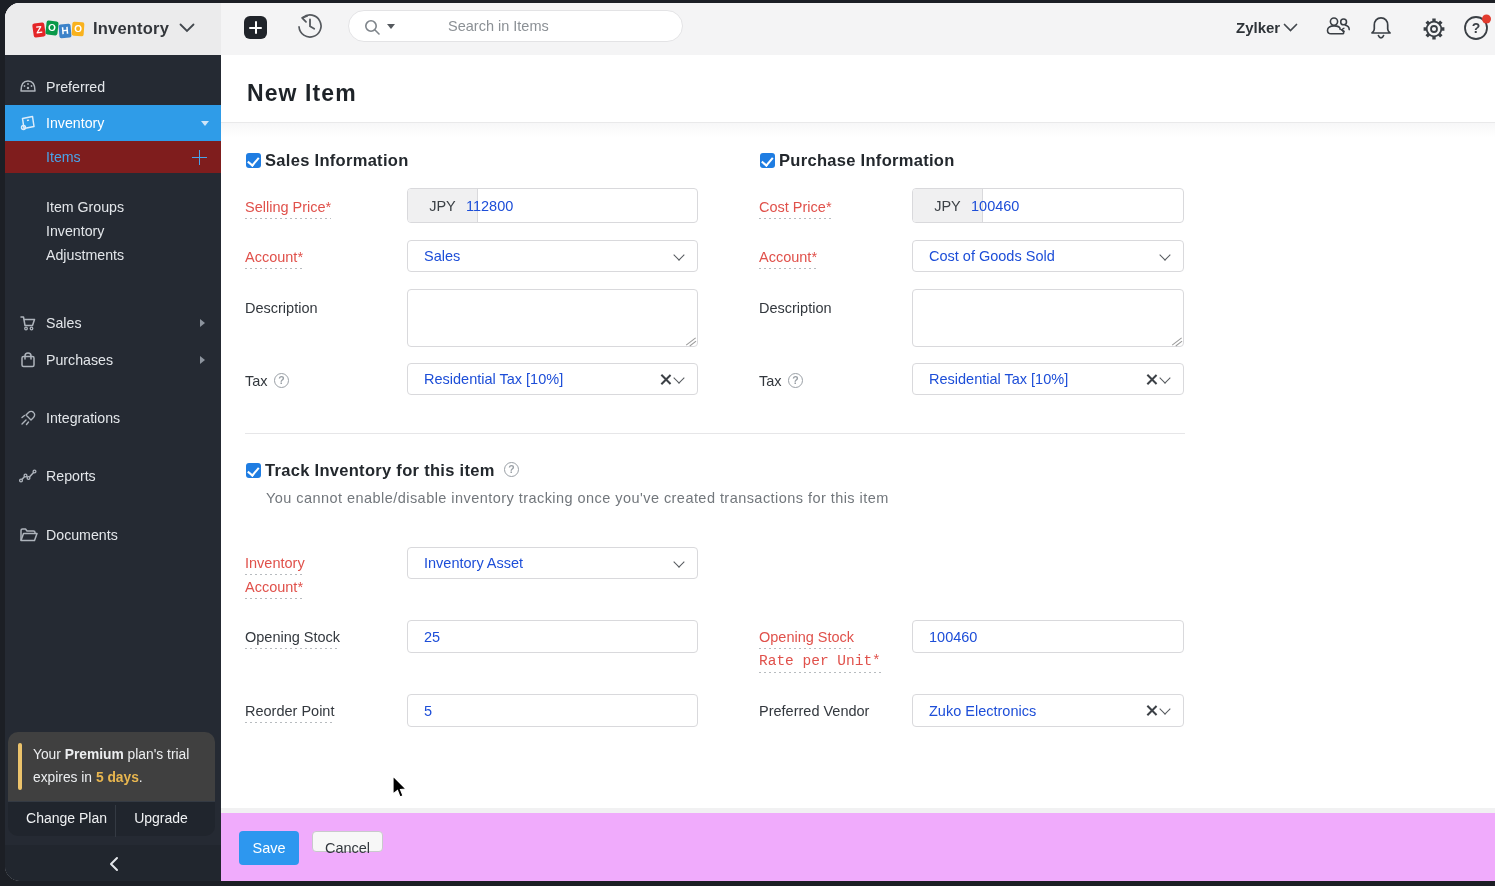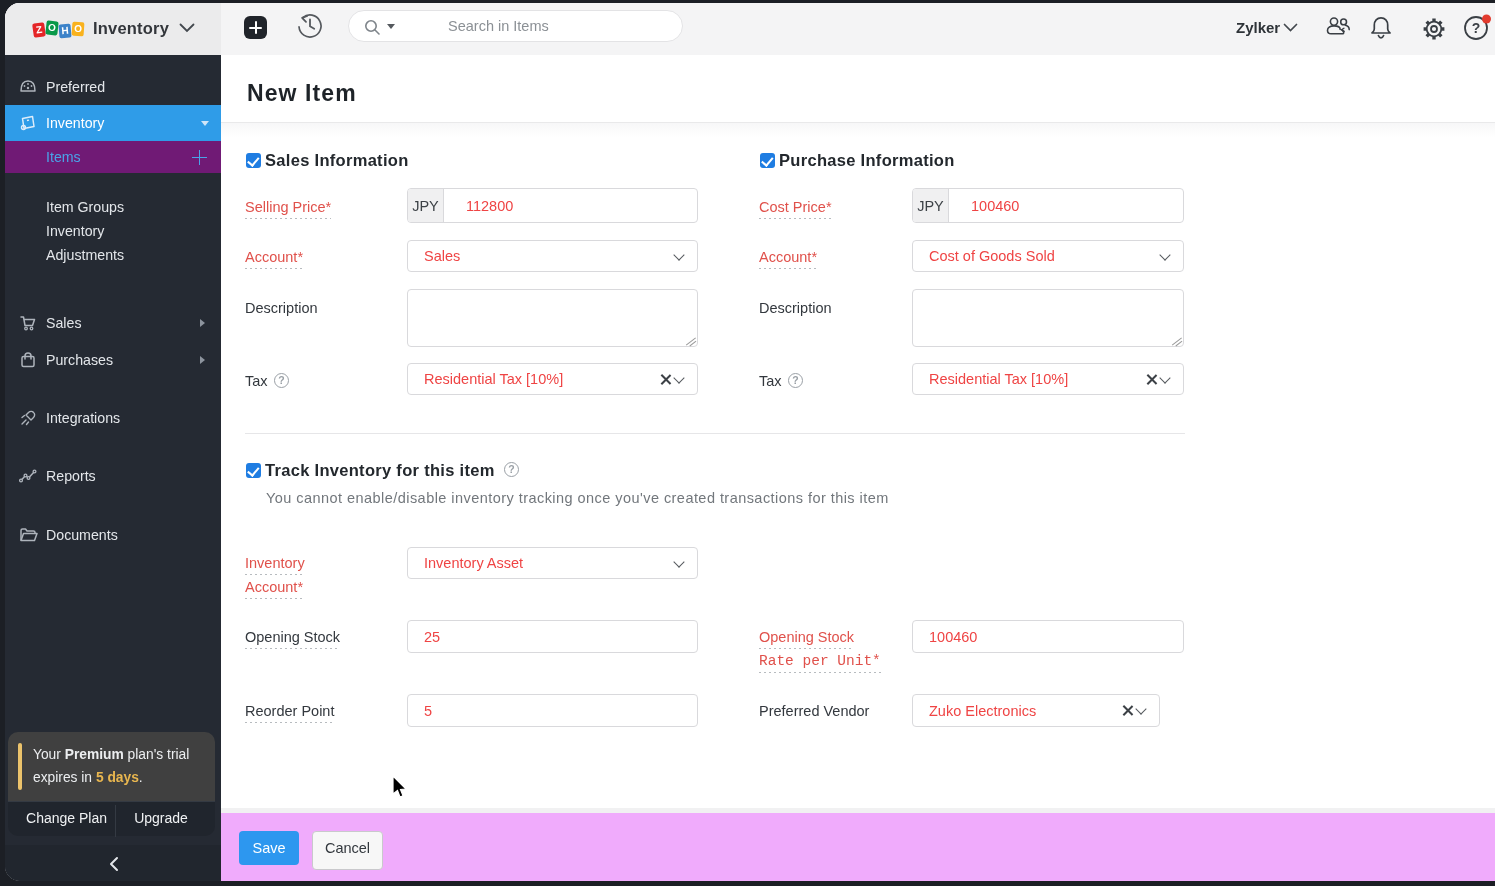--- a/index.html
+++ b/index.html
@@ -18,21 +18,21 @@
 #search .ph { position:absolute; left:55px; top:7px; font-size:14.5px; color:#8b9095;margin-left:44px; }
 #zylker { position:absolute; left:1231px; top:16px; font-size:15px; font-weight:bold; color:#2e3338; }
 
 #sidebar { position:absolute; left:0; top:52px; width:216px; height:826px; background:#252a33; color:#e3e6ea; font-size:14.2px; }
 .srow { position:absolute; left:0; width:216px; height:36px; line-height:36px; }
 .srow .ic { position:absolute; left:13px; top:8px; }
 .srow .tx { position:absolute; left:41px; }
 .caret-r { position:absolute; right:16px; top:14px; width:0; height:0; border-left:5px solid #8d949e; border-top:4px solid transparent; border-bottom:4px solid transparent; }
 #row-inventory { background:#2f9ce8; color:#fff; }
 #row-inventory .caret-d { position:absolute; right:12px; top:16px; width:0; height:0; border-top:5px solid #cfe5f8; border-left:4.5px solid transparent; border-right:4.5px solid transparent; }
-#row-items { background:#701a75; height:32px; line-height:32px; color:#4aa3e8; }
+#row-items { background:#7f1d1d; height:32px; line-height:32px; color:#4aa3e8; }
 #row-items .plus { position:absolute; right:14px; top:9px; width:15px; height:15px; }
 #row-items .plus:before { content:""; position:absolute; left:0; top:6.7px; width:15px; height:1.7px; background:#4aa3e8; }
 #row-items .plus:after { content:""; position:absolute; left:6.7px; top:0; width:1.7px; height:15px; background:#4aa3e8; }
 
 #trial { position:absolute; left:3px; top:677px; width:207px; height:69px; background:#404040; border-radius:10px 10px 0 0; }
 #trial .bar { position:absolute; left:10px; top:11px; width:4px; height:47px; background:#ecc36b; border-radius:2px; }
 #trial .msg { position:absolute; left:25px; top:11px; font-size:13.8px; line-height:23px; color:#eceef0; }
 #trial .msg b { font-weight:bold; }
 #trial .gold { color:#e8b64f; font-weight:bold; }
 #planbtns { position:absolute; left:3px; top:746px; width:207px; height:35px; background:#20252d; border-top:1px solid #343a43; border-radius:0 0 10px 10px; }
@@ -46,38 +46,38 @@
 h1 { position:absolute; left:26px; top:25px; font-size:23px; font-weight:bold; color:#1e2328; letter-spacing:1.1px; }
 #hdiv { position:absolute; left:0; top:67px; width:1274px; height:1px; background:#e9e9ea; }
 #hband { position:absolute; left:0; top:68px; width:1274px; height:14px; background:linear-gradient(#f7f7f8,#ffffff); }
 .cb { position:absolute; width:15px; height:15px; background:#1f7de2; border-radius:3px; }
 .cb:after { content:""; position:absolute; left:4.2px; top:1.6px; width:5px; height:8.5px; border:solid #fff; border-width:0 2.2px 2.2px 0; transform:rotate(40deg); }
 .sechead { position:absolute; font-size:16.5px; font-weight:bold; color:#23282d; letter-spacing:0.3px; }
 label.fl { position:absolute; font-size:14.5px; color:#33383e; }
 label.req { color:#e0514b; }
 label.dot { padding-bottom:4px; background:repeating-linear-gradient(90deg,#b7bbbf 0 2.5px,transparent 2.5px 5px) left bottom / 100% 1px no-repeat; }
 .fld { position:absolute; border:1px solid #d9d9dc; border-radius:4px; background:#fff; }
-.fld .val { position:absolute; left:16px; top:50%; transform:translateY(-50%); font-size:14.5px; color:#ef4444; }
-.ccy { position:absolute; left:0; top:0; bottom:0; width:36px; background:#f0f0f1; border-right:1px solid #d9d9dc; border-radius:3px 0 0 3px; text-align:center; font-size:14.5px; color:#3c4146; }
+.fld .val { position:absolute; left:16px; top:50%; transform:translateY(-50%); font-size:14.5px; color:#1d4ed8; }
+.ccy { position:absolute; left:0; top:0; bottom:0; width:70px; background:#f0f0f1; border-right:1px solid #d9d9dc; border-radius:3px 0 0 3px; text-align:center; font-size:14.5px; color:#3c4146; }
 .ccy span { position:absolute; left:0; right:0; top:50%; transform:translateY(-50%); }
 .chev { position:absolute; right:14px; top:50%; width:8px; height:8px; margin-top:-5.5px; border:solid #55595e; border-width:0 1.5px 1.5px 0; transform:rotate(45deg); }
 .xicon { position:absolute; right:26px; top:50%; width:11px; height:11px; margin-top:-5.5px; }
 .xicon:before,.xicon:after { content:""; position:absolute; left:5px; top:-1px; width:1.7px; height:13px; background:#3c4146; }
 .xicon:before { transform:rotate(45deg); }
 .xicon:after { transform:rotate(-45deg); }
 .qmark { position:absolute; width:15px; height:15px; border:1.4px solid #9aa0a6; border-radius:50%; color:#9aa0a6; font-size:10.5px; text-align:center; line-height:13px; font-weight:bold; }
 .resize { position:absolute; right:1px; bottom:1px; width:11px; height:11px; }
 .resize:before { content:""; position:absolute; left:0; top:7px; width:12px; height:1.3px; background:#9a9a9a; transform:rotate(-38deg); }
 .resize:after { content:""; position:absolute; left:4px; top:8.6px; width:8px; height:1.3px; background:#9a9a9a; transform:rotate(-38deg); }
 #vdiv1 { position:absolute; left:24px; top:378px; width:940px; height:1px; background:#e6e6e8; }
 .subtext { position:absolute; font-size:14.5px; color:#72777c; letter-spacing:0.45px; }
 #footer { position:absolute; left:0; top:758px; width:1274px; height:71px; background:#f0abfc; }
 #fband { position:absolute; left:0; top:753px; width:1274px; height:5px; background:#f1f1f2; }
 #savebtn { position:absolute; left:18px; top:18px; width:60px; height:34px; background:#2d97ef; border-radius:4px; color:#fff; font-size:14.5px; text-align:center; line-height:34px; }
-#cancelbtn { position:absolute; left:91px; top:18px; width:71px; height:39px; background:#f7f7f7; border:1px solid #c9c9cc; border-radius:4px; color:#33383e; font-size:14.5px; text-align:center; line-height:32px; }
+#cancelbtn { position:absolute; left:91px; top:18px; width:71px; height:21px; background:#f7f7f7; border:1px solid #c9c9cc; border-radius:4px; color:#33383e; font-size:14.5px; text-align:center; line-height:32px; }
 </style>
 </head>
 <body>
 <div id="win">
   <div id="topbar">
     <div id="logoseg">
       <div class="zbox" style="left:28px;top:20px;background:#e42527;transform:rotate(-8deg);">Z</div>
       <div class="zbox" style="left:41px;top:18px;background:#089949;transform:rotate(6deg);">O</div>
       <div class="zbox" style="left:54px;top:21px;background:#3b82c9;transform:rotate(-5deg);">H</div>
       <div class="zbox" style="left:67px;top:19px;background:#f9b21d;transform:rotate(4deg);color:#fff;">O</div>
@@ -291,21 +291,21 @@
     <label class="fl req dot" style="left:538px;top:598px;font-family:Liberation Mono, monospace;">Rate per Unit*</label>
     <div class="fld" style="left:691px;top:565px;width:272px;height:33px;">
       <div class="val">100460</div>
     </div>
 
     <label class="fl dot" style="left:24px;top:648px;">Reorder Point</label>
     <div class="fld" style="left:186px;top:639px;width:291px;height:33px;">
       <div class="val">5</div>
     </div>
     <label class="fl" style="left:538px;top:648px;">Preferred Vendor</label>
-    <div class="fld" style="left:691px;top:639px;width:248px;height:33px;">
+    <div class="fld" style="left:691px;top:639px;width:272px;height:33px;">
       <div class="val">Zuko Electronics</div>
         <div class="xicon"></div>
         <div class="chev"></div>
     </div>
 
     <div id="fband"></div>
     <div id="footer">
       <div id="savebtn">Save</div>
       <div id="cancelbtn">Cancel</div>
     </div>

